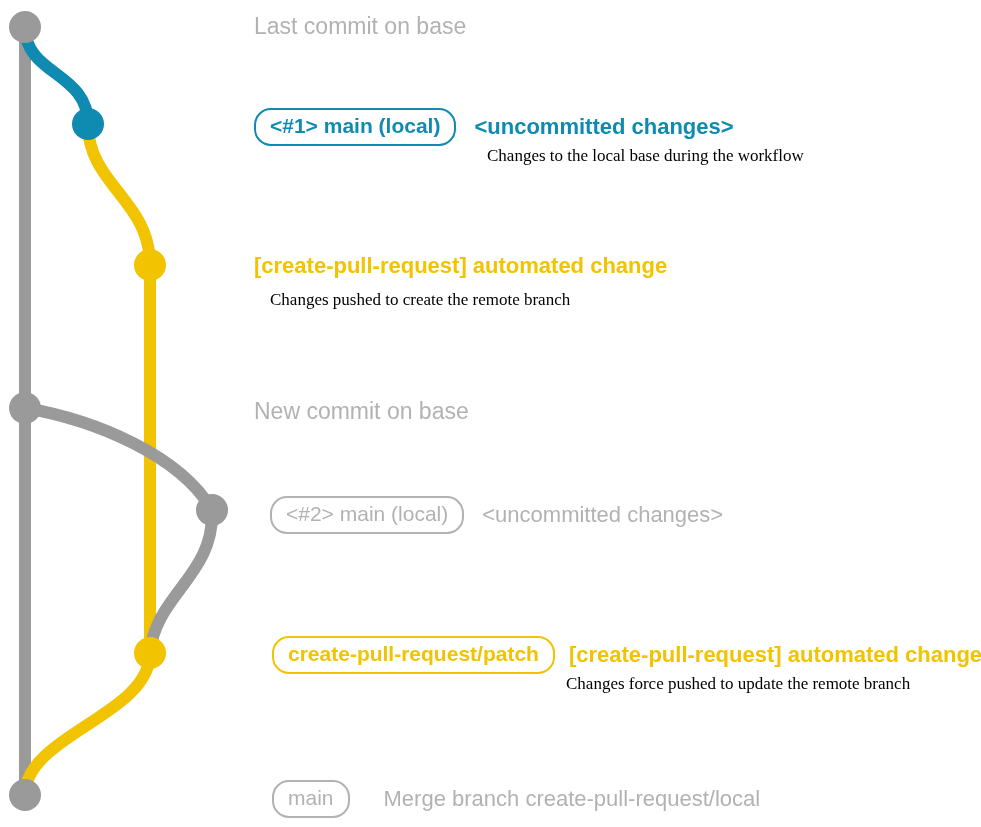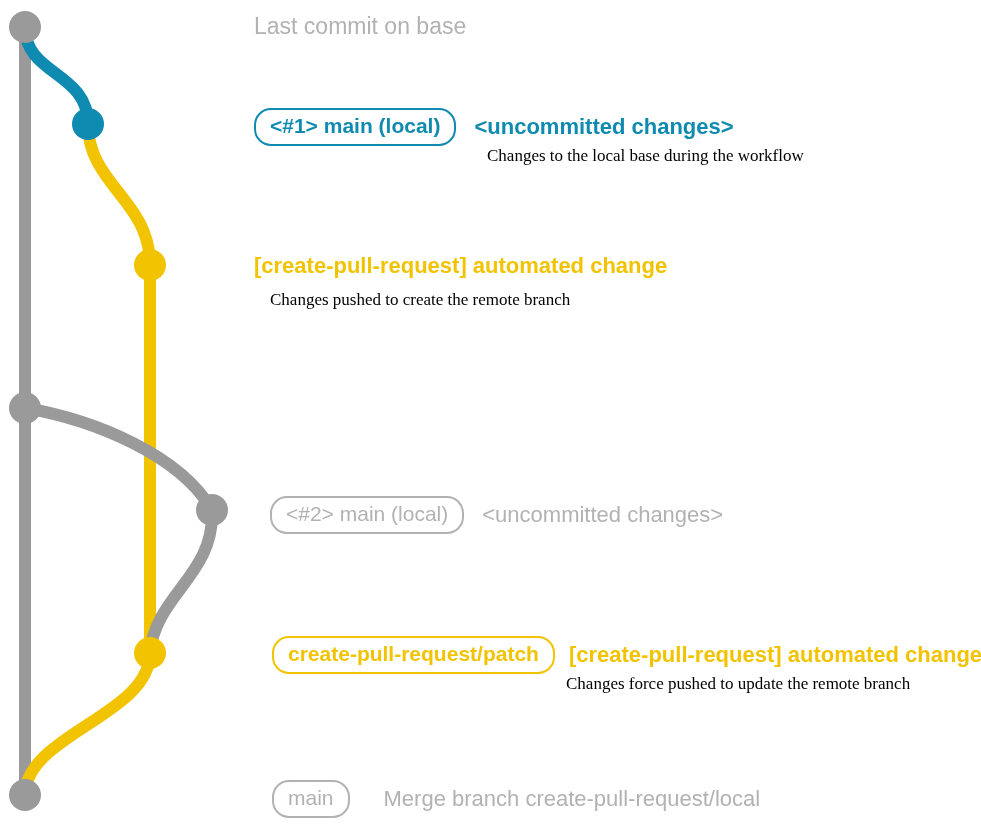--- a/index.html
+++ b/index.html
@@ -105,20 +105,21 @@
     <span class="gap-md"></span>
     <span class="headline bold" style="color:#0f8ab1;">&lt;uncommitted changes&gt;</span>
   </div>
   <div class="plain-note" style="left:487px; top:146px;">Changes to the local base during the workflow</div>
 
   <div class="row" style="left:254px; top:253px;">
     <span class="headline bold" style="color:#f2c300;">[create-pull-request] automated change</span>
   </div>
   <div class="plain-note" style="left:270px; top:290px;">Changes pushed to create the remote branch</div>
 
+  <div class="base-label" style="left:254px; top:398px;">New commit on base</div>
 
   <div class="row" style="left:254px; top:496px;">
     <span class="pill gray-pill" style="color:#b2b2b2;">&lt;#2&gt; main (local)</span>
     <span class="gap-md"></span>
     <span class="headline" style="color:#b2b2b2;">&lt;uncommitted changes&gt;</span>
   </div>
 
   <div class="row" style="left:272px; top:636px;">
     <span class="pill" style="color:#f2c300;">create-pull-request/patch</span>
     <span class="gap-sm"></span>

